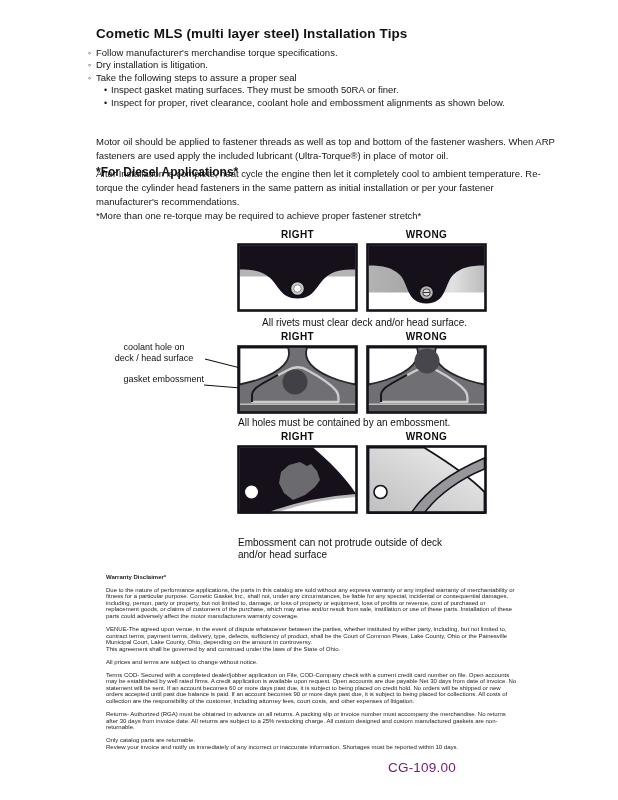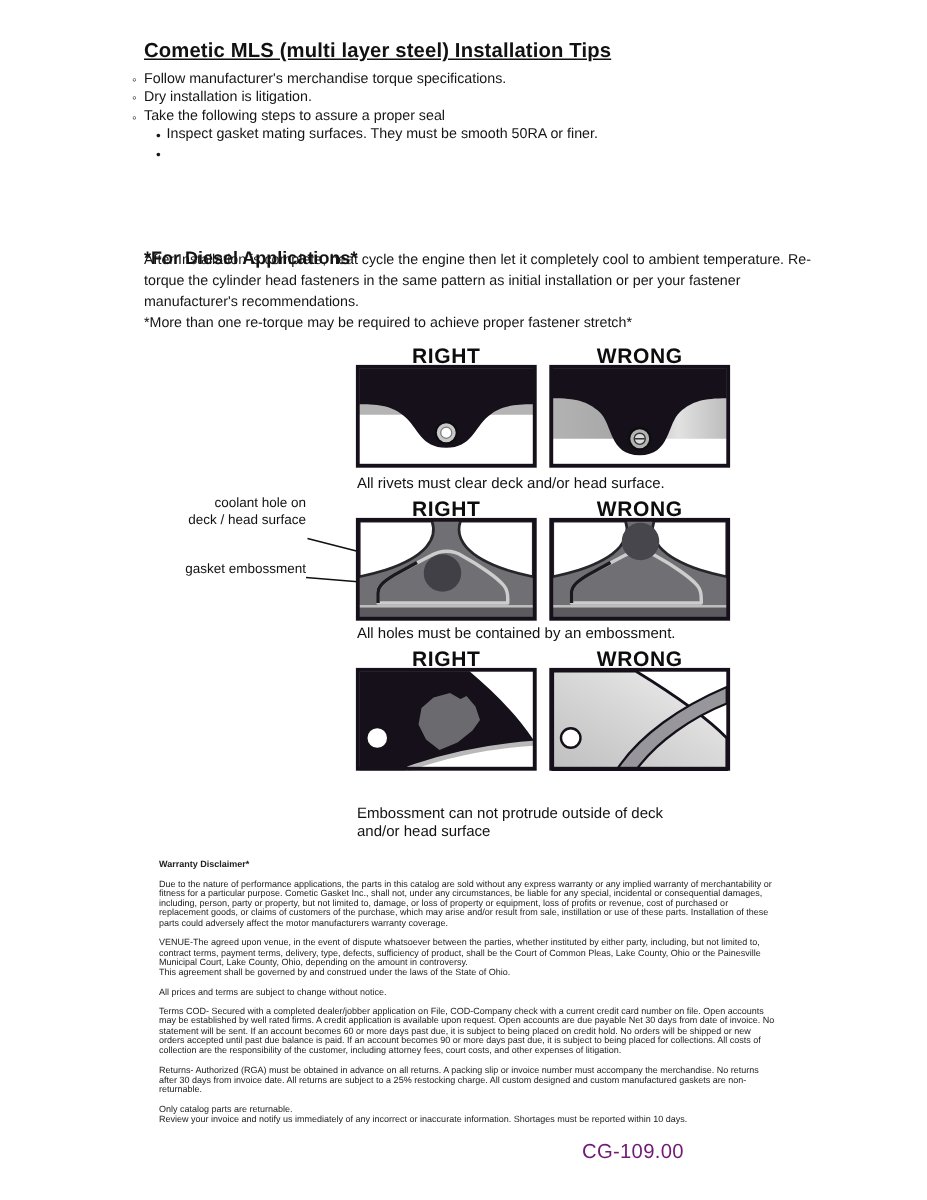--- a/index.html
+++ b/index.html
@@ -1,43 +1,43 @@
 <!DOCTYPE html>
 <html><head>
 <meta charset="utf-8">
 <style>
   html,body{margin:0;padding:0;background:#fff;}
   .page{position:relative;width:618px;height:800px;background:#ffffff;
         font-family:"Liberation Sans",sans-serif;color:#151515;overflow:hidden;}
 
   .title{position:absolute;left:96px;top:26px;font-size:13.5px;font-weight:bold;
-         text-decoration:underline;letter-spacing:.1px;color:#111;}
+         letter-spacing:.1px;color:#111;}
 
   .tips{position:absolute;left:88px;top:47px;font-size:9.5px;line-height:12.4px;width:500px;}
   .tip-row{display:flex;}
   .tip-row .b{width:8px;flex:0 0 8px;font-size:9px;}
   .tip-sub{margin-left:16px;}
   .tip-sub .b{width:7px;flex:0 0 7px;}
 
   .diesel-h{position:absolute;left:96px;top:117px;font-size:12px;font-weight:bold;margin-top:48px;}
   .para{position:absolute;left:96px;width:462px;font-size:9.5px;line-height:14px;}
   .p1{top:135px;}
   .p2{top:167px;}
   .note{top:209px;width:480px;}
 
-  .dlabel{position:absolute;width:121px;text-align:center;font-size:14px;font-weight:bold;
+  .dlabel{position:absolute;width:121px;text-align:center;font-size:10px;font-weight:bold;
           letter-spacing:.4px;color:#0d0d0d;}
   .panel{position:absolute;width:121px;height:69px;}
   .panel svg{display:block;}
   .caption{position:absolute;left:238px;font-size:10px;line-height:11.5px;color:#111;white-space:nowrap;}
   .caption.wrap{white-space:normal;width:215px;}
 
   .ann{position:absolute;left:104px;width:100px;text-align:right;font-size:9px;
        line-height:11px;color:#111;white-space:pre-line;}
-  .ann1{top:330px;}
+  .ann1{top:342px;text-align:center;}
   .ann2{top:374px;}
   .leaders{position:absolute;left:200px;top:352px;}
 
   .warranty{position:absolute;left:106px;top:574px;width:412px;font-size:6px;
             line-height:6.6px;color:#222;}
   .warranty h4{margin:0 0 6px 0;font-size:6px;font-weight:bold;}
   .warranty p{margin:0 0 6.4px 0;white-space:pre-line;}
 
   .partnum{position:absolute;left:388px;top:760px;font-size:13.5px;color:#701a75;letter-spacing:.2px;}
 </style>
@@ -60,24 +60,26 @@
     <div class="tip-row">
       <span class="b">◦</span>
       <span>Take the following steps to assure a proper seal</span>
     </div>
     <div class="tip-row tip-sub">
       <span class="b">•</span>
       <span>Inspect gasket mating surfaces.  They must be smooth 50RA or finer.</span>
     </div>
     <div class="tip-row tip-sub">
       <span class="b">•</span>
+      <span>Inspect for proper, rivet clearance, coolant hole and embossment alignments as shown below.</span>
     </div>
   </div>
 
   <div class="diesel-h">*For Diesel Applications*</div>
+  <div class="para p1">Motor oil should be applied to fastener threads as well as top and bottom of the fastener washers. When ARP fasteners are used apply the included lubricant (Ultra-Torque®) in place of motor oil.</div>
   <div class="para p2">After Installation is complete, heat cycle the engine then let it completely cool to ambient temperature. Re-torque the cylinder head fasteners in the same pattern as initial installation or per your fastener manufacturer's recommendations.</div>
   <div class="para note">*More than one re-torque may be required to achieve proper fastener stretch*</div>
 
   <div class="dlabel" style="left:237px;top:229px;">RIGHT</div>
   <div class="dlabel" style="left:366px;top:229px;">WRONG</div>
 
   <div class="panel" style="left:237px;top:243px;">
     <svg width="121" height="69" viewBox="0 0 121 69">
       <rect x="1.5" y="1.5" width="118" height="66" fill="#ffffff"></rect>
       <rect x="2.5" y="26" width="116" height="7.5" fill="#b4b4b4"></rect>
@@ -101,21 +103,21 @@
       <rect x="1.5" y="1.5" width="118" height="66" fill="#ffffff"></rect>
       <rect x="2.5" y="22" width="116" height="27.5" fill="url(#gB)"></rect>
       <path d="M2.5,2.5 H118.5 V22.5 C103,22.5 95.5,24.5 87.5,31.5 C78.5,39.5 81,60.5 60.5,60.5 C40,60.5 42.5,39.5 33.5,31.5 C25.5,24.5 18,22.5 2.5,22.5 Z" fill="#15101a"></path>
       <circle cx="60.5" cy="49.5" r="7" fill="#b3b3b3" stroke="#0d0d0d" stroke-width="1.4"></circle>
       <circle cx="60.5" cy="49.5" r="3.7" fill="#d9d9d9" stroke="#333333" stroke-width="0.9"></circle>
       <line x1="57.2" y1="49.5" x2="63.8" y2="49.5" stroke="#333333" stroke-width="1"></line>
       <rect x="1.5" y="1.5" width="118" height="66" fill="none" stroke="#15101a" stroke-width="2.6"></rect>
     </svg>
   </div>
 
-  <div class="caption" style="top:317px;">All rivets must clear deck and/or head surface.</div>
+  <div class="caption" style="top:317px;margin-left:24px;">All rivets must clear deck and/or head surface.</div>
 
   <div class="dlabel" style="left:237px;top:331px;">RIGHT</div>
   <div class="dlabel" style="left:366px;top:331px;">WRONG</div>
 
   <div class="ann ann1">coolant hole on
 deck / head surface</div>
   <div class="ann ann2">gasket embossment</div>
   <svg class="leaders" width="100" height="46" viewBox="0 0 100 46">
     <line x1="5" y1="7" x2="95" y2="30" stroke="#111111" stroke-width="1.1"></line>
     <line x1="4" y1="33" x2="65" y2="38" stroke="#111111" stroke-width="1.1"></line>

